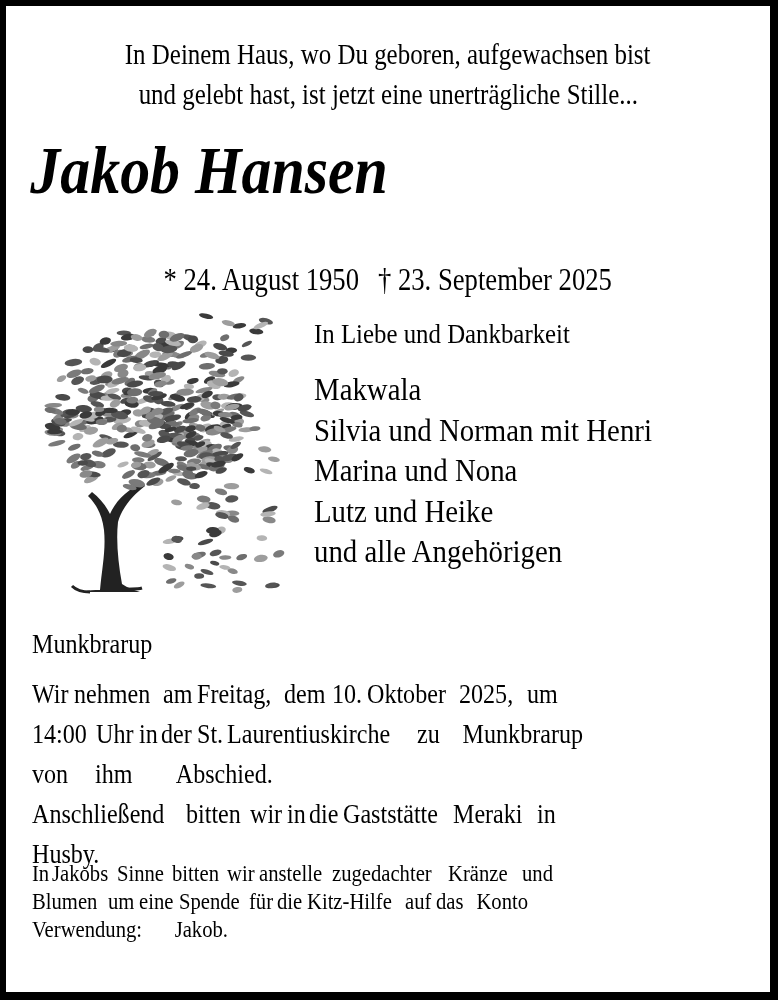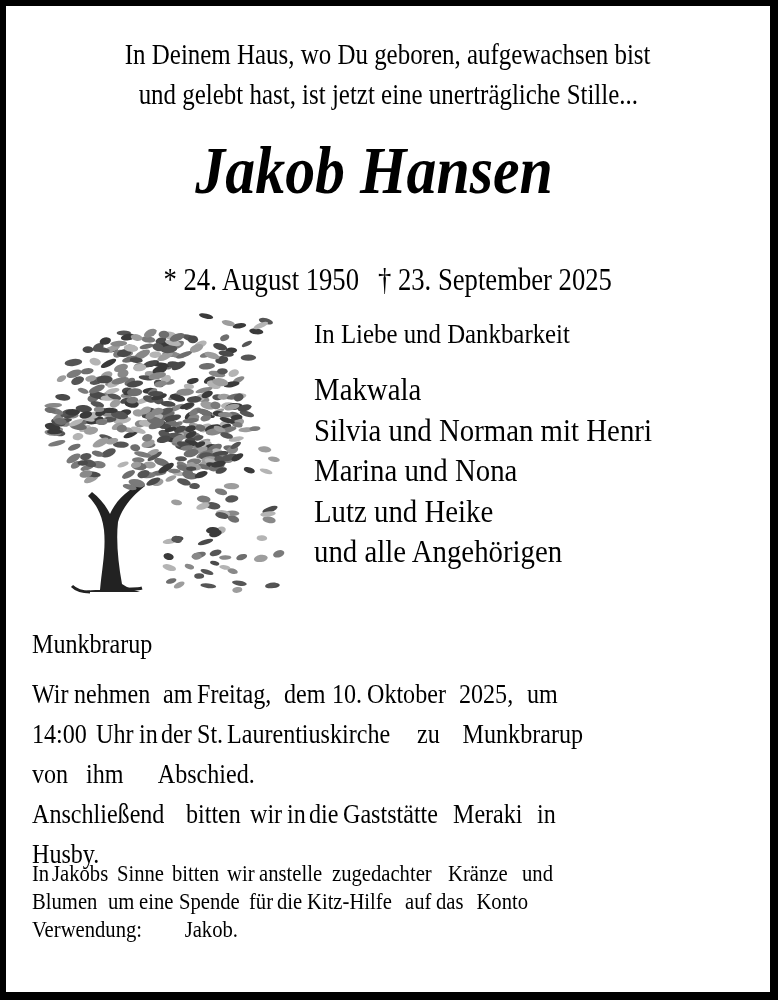--- a/index.html
+++ b/index.html
@@ -16,22 +16,22 @@
       padding-left: 35px;
     }
     .abs { position: absolute; }
     .cond { display: inline-block; transform-origin: left top; white-space: nowrap; }
 
     .verse { left: 0; width: 764px; text-align: center; font-size: 29px; line-height: 40px; }
     .verse .line { display: block; }
     .verse .cond { transform: scaleX(0.86); transform-origin: center top; }
 
     .name {
-      left: 0; width: 688px; top: 124px; text-align: center;
-      font-size: 68px; font-weight: bold; font-style: italic; line-height: 80px; margin-left: 24px;
+      left: 0; width: 688px; top: 124px; text-align: left;
+      font-size: 68px; font-weight: bold; font-style: italic; line-height: 80px;
     }
     .name .cond { transform: scaleX(0.88); transform-origin: center top; }
 
     .dates { left: 0; width: 764px; top: 218px; text-align: center; font-size: 31px; line-height: 40px; margin-top: 36px; }
     .dates .cond { transform: scaleX(0.86); transform-origin: center top; }
     .dates .gap { display: inline-block; width: 22px; }
 
     .tree { left: 24px; top: 294px; width: 256px; height: 296px; }
 
     .thanks { left: 308px; top: 310px; font-size: 27px; line-height: 36px; }
@@ -41,27 +41,27 @@
     .mourners .row { display: block; height: 40.5px; }
     .mourners .cond { transform: scaleX(0.93); }
 
     .place { left: 26px; top: 620px; font-size: 28px; line-height: 36px; }
     .place .cond { transform: scaleX(0.86); }
 
     .para {
       left: 26px; width: 712px; font-size: 28px; line-height: 40px;
     }
     .para .jline { display: flex; justify-content: flex-start; height: 40px; }
-    .para .jline.last { justify-content: flex-start; gap: 12px; }
+    .para .jline.last { justify-content: flex-start; gap: 21px; }
     .para .w { display: inline-block; transform: scaleX(0.86); transform-origin: left top; white-space: nowrap; }
     .para .jline .w:last-child:not(:first-child) { transform-origin: right top; }
 
     .para.small { font-size: 24px; line-height: 28px; }
     .para.small .jline { height: 28px; }
-    .para.small .jline.last { gap: 16px; }
+    .para.small .jline.last { gap: 6px; }
   </style>
 </head>
 <body>
 
 <div class="frame">
 
   <div class="abs verse" style="top:28px;">
     <span class="line"><span class="cond">In Deinem Haus, wo Du geboren, aufgewachsen bist</span></span>
     <span class="line"><span class="cond">und gelebt hast, ist jetzt eine unerträgliche Stille...</span></span>
   </div>

